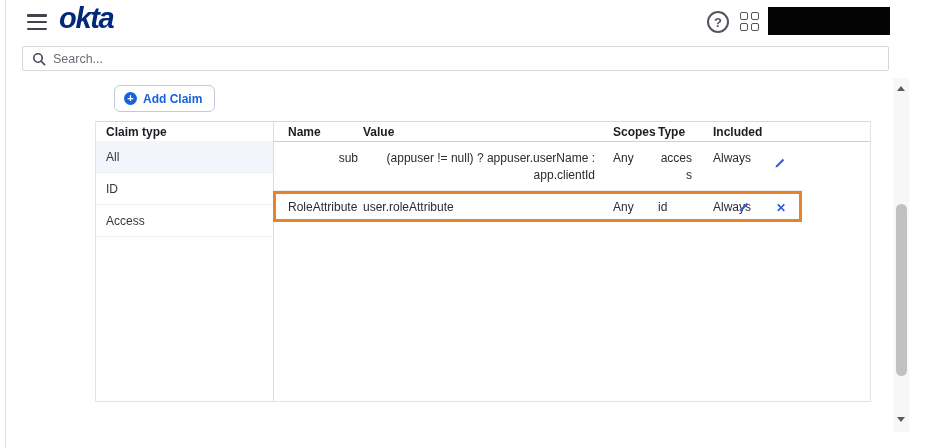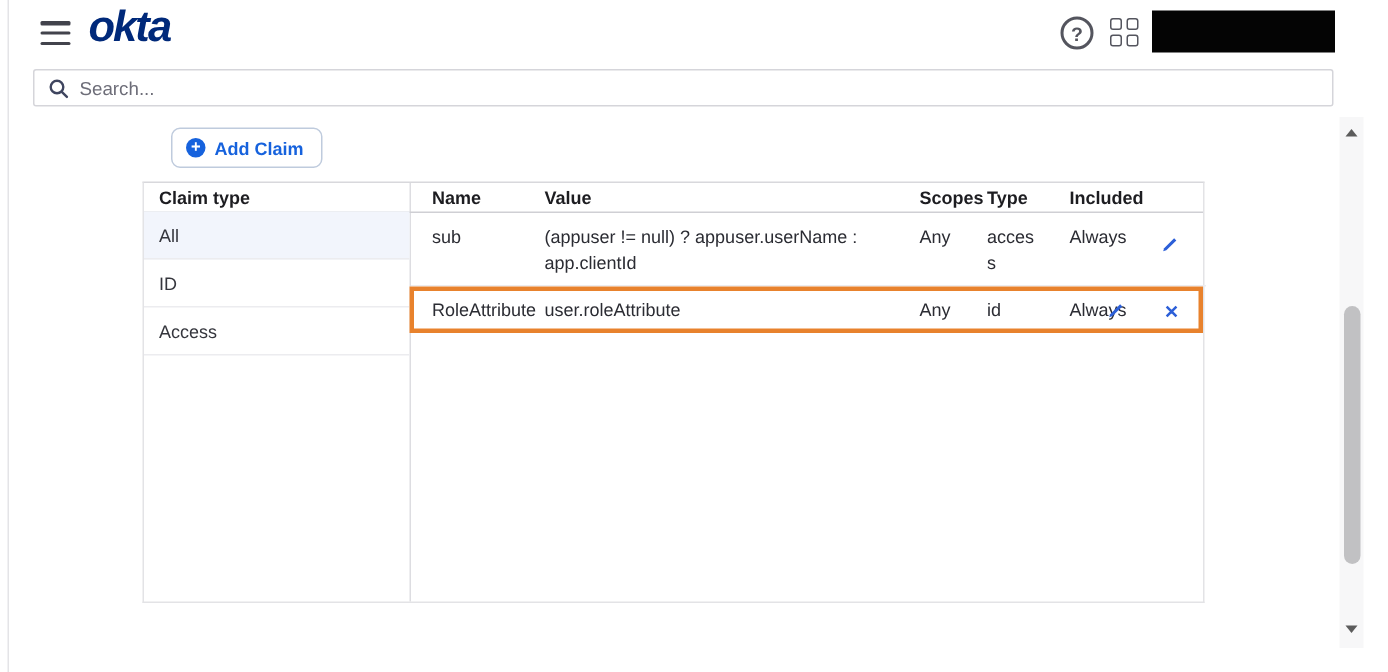--- a/index.html
+++ b/index.html
@@ -36,37 +36,37 @@
 
   
   .add-claim { position:absolute; left:114px; top:85px; height:27px; padding:0 12px 0 9px;
                background:#fff; border:1px solid #bfcbdd; border-radius:6px;
                display:inline-flex; align-items:center; gap:6px; cursor:pointer; }
   .add-claim .plus { width:13px; height:13px; border-radius:50%; background:#1662dd; color:#fff;
                      font-size:11px; font-weight:700; line-height:12px; text-align:center; }
   .add-claim .lbl { font-size:12px; font-weight:700; color:#1662dd; }
 
   
-  .claims-table { position:absolute; left:95px; top:121px; width:708px; height:281px;
+  .claims-table { position:absolute; left:95px; top:121px; width:776px; height:281px;
                   border-top:1px solid #d8d8dc; border-bottom:1px solid #e3e3e6;
                   border-left:1px solid #e3e3e6; border-right:1px solid #e3e3e6; background:#fff; }
   .col-divider { position:absolute; left:177px; top:0; width:1px; height:100%; background:#dddde1; }
   .header-line { position:absolute; left:0; top:19px; width:100%; height:1px; background:#cfcfd4; }
 
   .th { position:absolute; top:0; height:19px; display:flex; align-items:center;
         font-size:12px; font-weight:700; color:#1d1d21; }
 
   
   .ct-item { position:absolute; left:0; width:177px; height:32px; display:flex; align-items:center;
              padding-left:10px; font-size:12px; color:#35363d; border-bottom:1px solid #ececef; cursor:pointer; }
   .ct-item.selected { background:#f2f5fc; }
 
   
   .row-sub { position:absolute; left:178px; top:19px; width:530px; height:50px;
-             border-bottom:1px solid #ececef; }
+             border-bottom:1px solid #ececef;text-align:right; }
   .row-hl  { position:absolute; left:177px; top:69px; width:529px; height:31px;
              border:3px solid #e8822d; background:#fff; }
   .cell { position:absolute; font-size:12px; line-height:17px; color:#2b2c33; }
   .row-sub .cell { top:9px; }
   .row-hl .cell { top:50%; transform:translateY(-50%); }
 
   .icon-c { position:absolute; transform:translate(-50%,-50%); width:16px; height:16px;
             display:flex; align-items:center; justify-content:center; cursor:pointer; }
   .xmark { color:#2c5fd8; font-size:12px; font-weight:700; }
 

